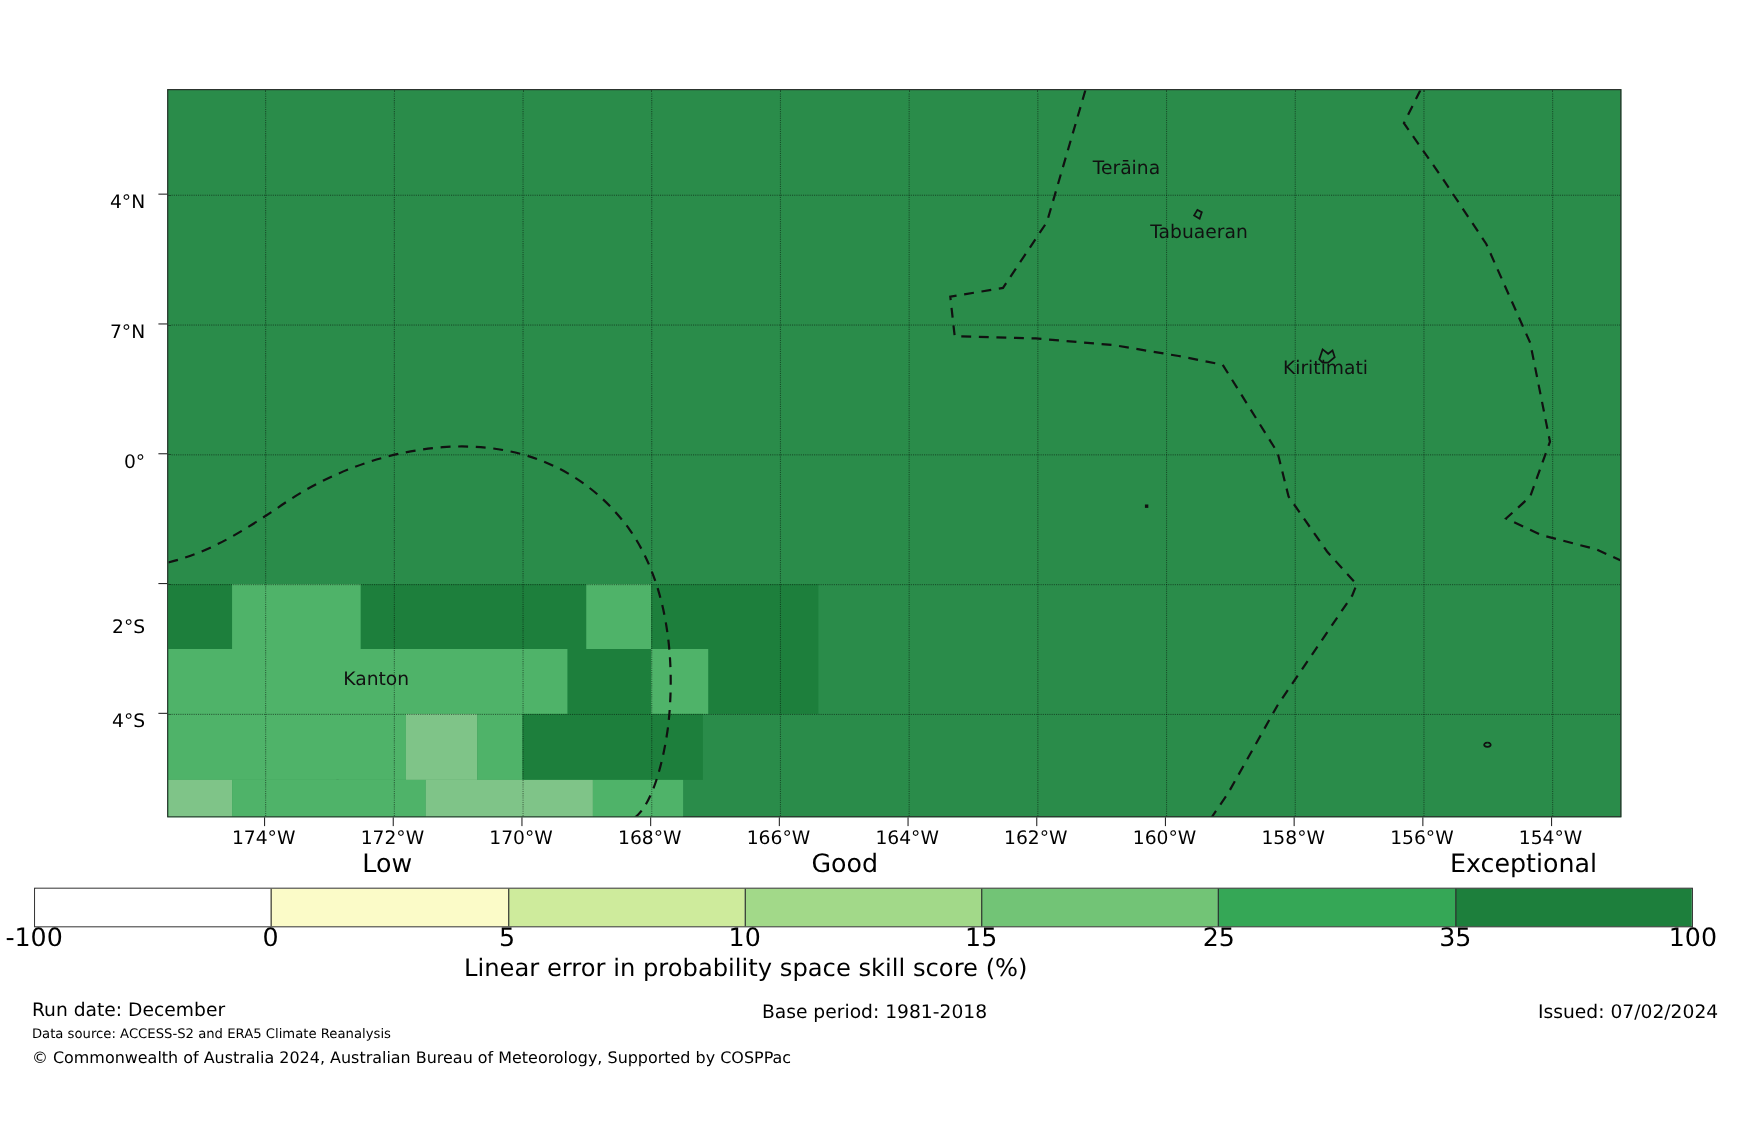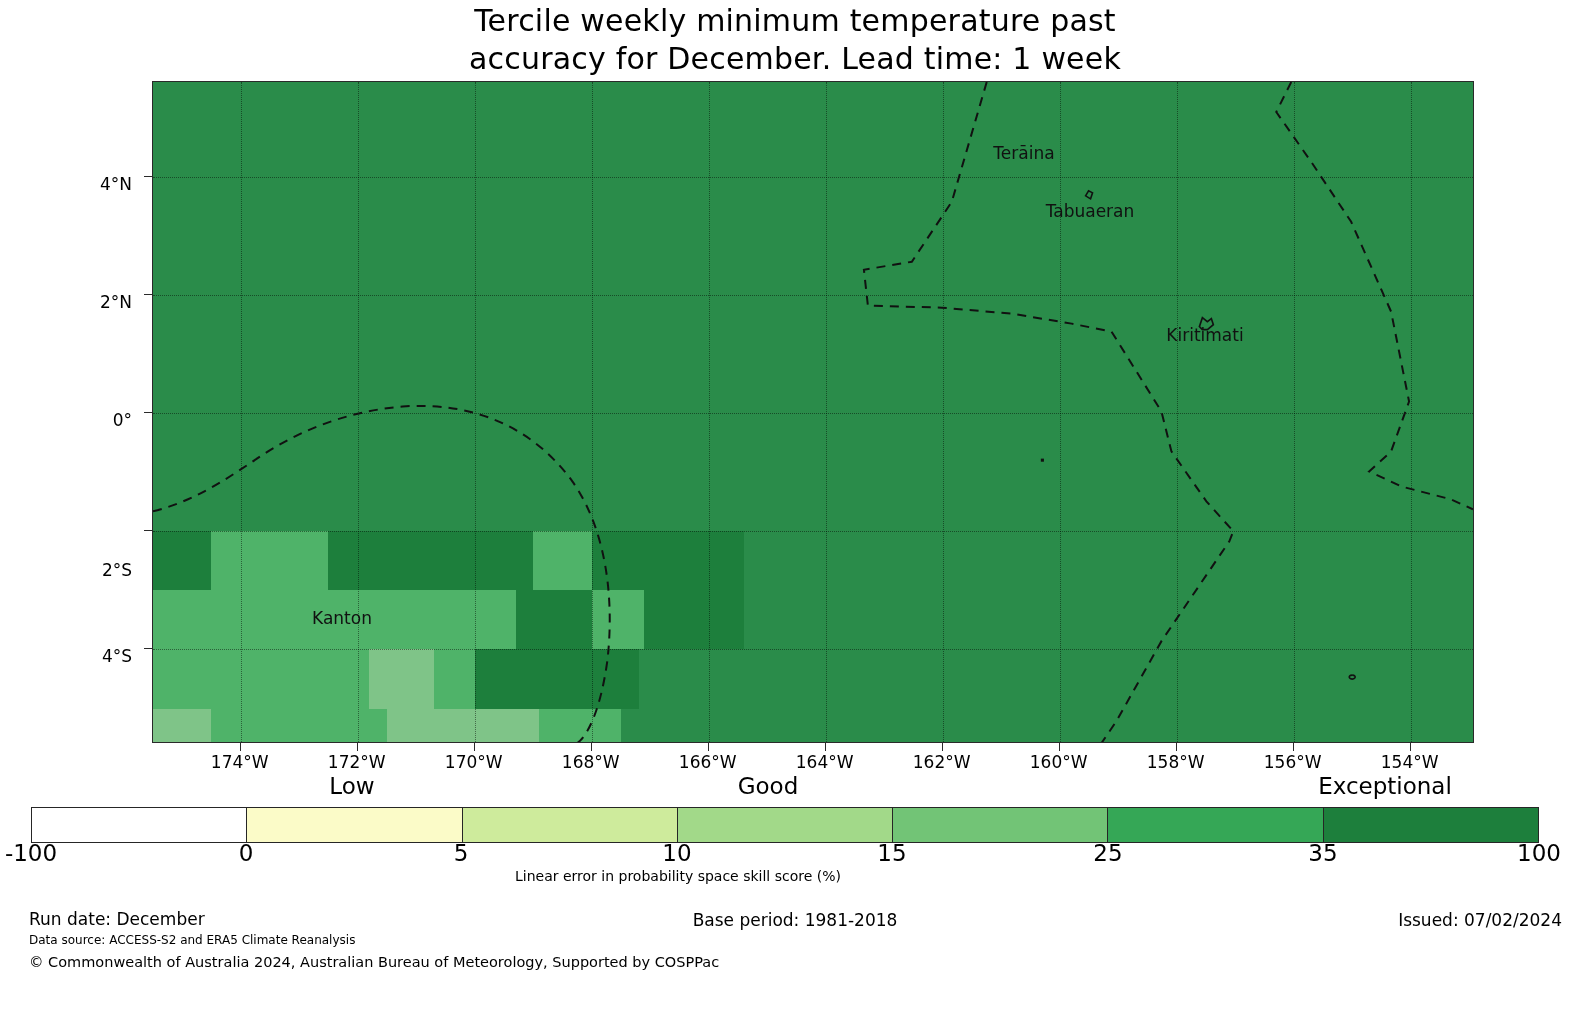--- a/index.html
+++ b/index.html
@@ -64,41 +64,37 @@
     position:absolute;left:31px;top:807px;width:1508px;height:36px;
     border:1.6px solid #262626;box-sizing:border-box;display:flex;
   }
   #cbar .seg{flex:1 1 0;height:100%;}
 
   #cb-ticks{position:absolute;top:840px;left:0;width:1412px;height:28px;}
   .cb-tick{position:absolute;font-size:23px;transform:translateX(-50%);white-space:nowrap;}
 
   #cb-title{
     position:absolute;top:868px;left:0;width:1356px;text-align:center;
-    font-size:14px;
+    font-size:22px;
   }
 
   
   #foot{position:absolute;left:0;top:906px;width:1590px;height:114px;}
   .f-run{position:absolute;left:29px;top:3px;font-size:17px;}
   .f-base{position:absolute;left:50%;top:4px;transform:translateX(-50%);font-size:17px;}
   .f-iss{position:absolute;right:28px;top:4px;font-size:17px;}
   .f-src{position:absolute;left:29px;top:27px;font-size:12px;}
   .f-cop{position:absolute;left:29px;top:48px;font-size:14.5px;}
   .f-shp{position:absolute;left:29px;top:79px;font-size:13px;}
 </style>
 </head>
 <body>
 
 <div class="page">
 
-  <div id="title">
-    <span>Tercile weekly minimum temperature past</span>
-    <span class="l2">accuracy for December. Lead time: 1 week</span>
-  </div>
 
   <div id="map-panel">
 
     <div id="cells">
         <div class="cell" style="left: 0px; top: 449.214px; width: 58.4956px; height: 59.1071px; background: rgb(29, 127, 60);"></div>
         <div class="cell" style="left: 58.4956px; top: 449.214px; width: 116.991px; height: 59.1071px; background: rgb(79, 179, 105);"></div>
         <div class="cell" style="left: 175.487px; top: 449.214px; width: 204.735px; height: 59.1071px; background: rgb(29, 127, 60);"></div>
         <div class="cell" style="left: 380.221px; top: 449.214px; width: 58.4956px; height: 59.1071px; background: rgb(79, 179, 105);"></div>
         <div class="cell" style="left: 438.717px; top: 449.214px; width: 152.088px; height: 59.1071px; background: rgb(29, 127, 60);"></div>
         <div class="cell" style="left: 0px; top: 508.321px; width: 362.673px; height: 59.1071px; background: rgb(79, 179, 105);"></div>
@@ -169,21 +165,21 @@
         <div class="isl-label" style="left: 189px; top: 526px;">Kanton</div>
       </div>
   </div>
 
   <div id="yticks">
       <div class="ytick" style="top: 175.571px;">
         <span>4°N</span>
       </div>
       <div class="ymark" style="top: 175.571px;"></div>
       <div class="ytick" style="top: 293.786px;">
-        <span>2°N</span>
+        <span>7°N</span>
       </div>
       <div class="ymark" style="top: 293.786px;"></div>
       <div class="ytick" style="top: 412px;">
         <span>0°</span>
       </div>
       <div class="ymark" style="top: 412px;"></div>
       <div class="ytick" style="top: 562px;">
         <span>2°S</span>
       </div>
       <div class="ymark" style="top: 530.214px;"></div>

